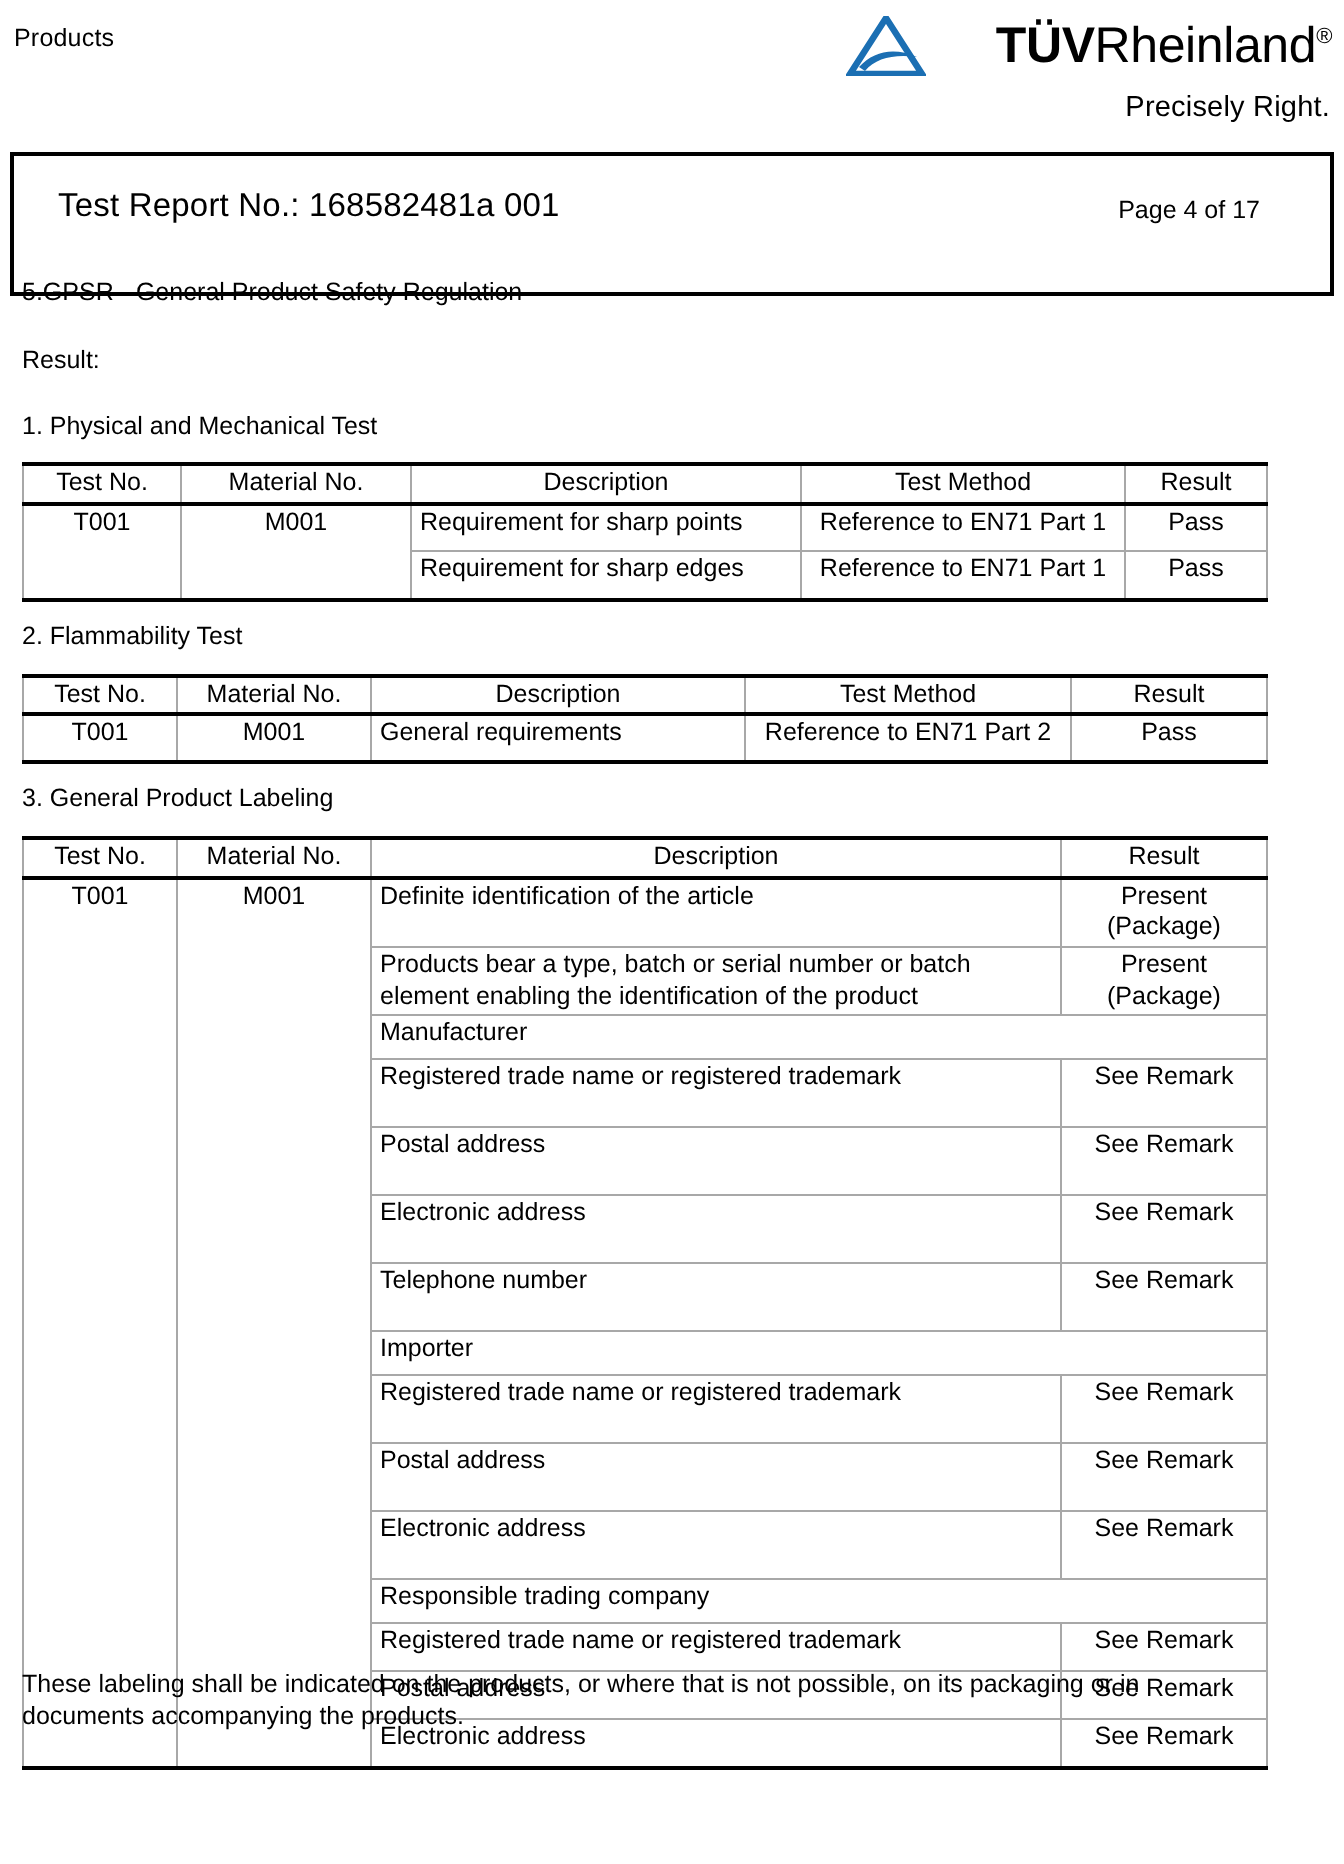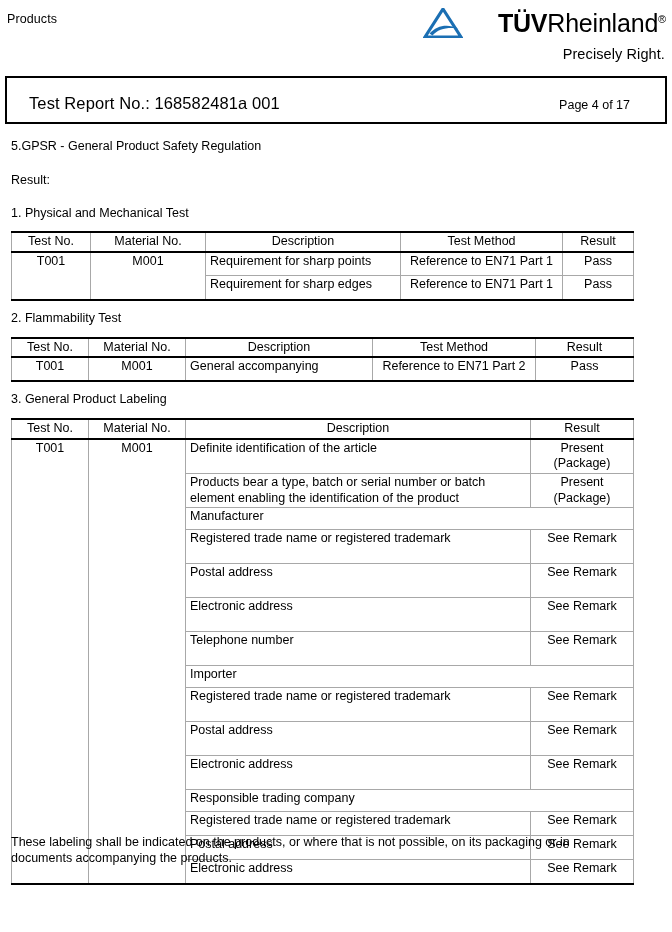--- a/index.html
+++ b/index.html
@@ -71,21 +71,21 @@
     letter-spacing: 0.1px;
     text-align: right;
   }
 
   
   .report-box {
     position: absolute;
     left: 5px;
     top: 76px;
     width: 662px;
-    height: 48px;
+    height: 72px;
     border: 2.5px solid #000;
     box-sizing: border-box;
   }
   .report-no {
     position: absolute;
     left: 22px;
     top: 16px;
     font-size: 16.5px;
     letter-spacing: 0.1px;
     white-space: nowrap;
@@ -251,21 +251,21 @@
         <tr class="hdr-row">
       <th class="c0">Test No.</th>
       <th class="c1">Material No.</th>
       <th class="c2 lft">Description</th>
       <th class="c3">Test Method</th>
       <th class="c4">Result</th>
     </tr>
     <tr class="r-short">
       <td class="c0 ctr">T001</td>
       <td class="c1 ctr">M001</td>
-      <td class="c2 lft">General accompanying</td>
+      <td class="c2 lft">General requirements</td>
       <td class="c3 ctr">Reference to EN71 Part 2</td>
       <td class="c4 ctr">Pass</td>
     </tr>
   </tbody>
     </table>
 
   <div class="gap-c"></div>
   <div class="sect-title">3.   General Product Labeling</div>
   <div class="gap-c"></div>
 

